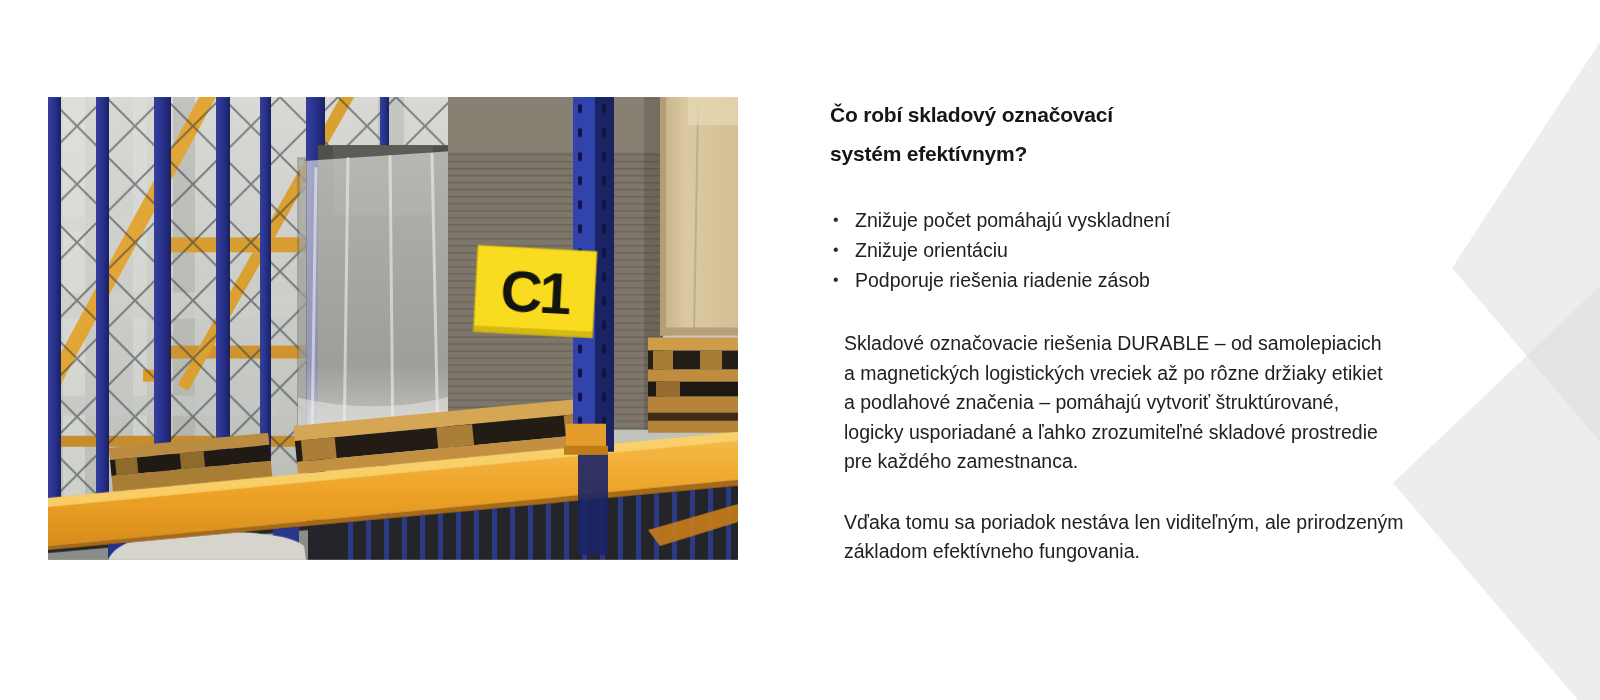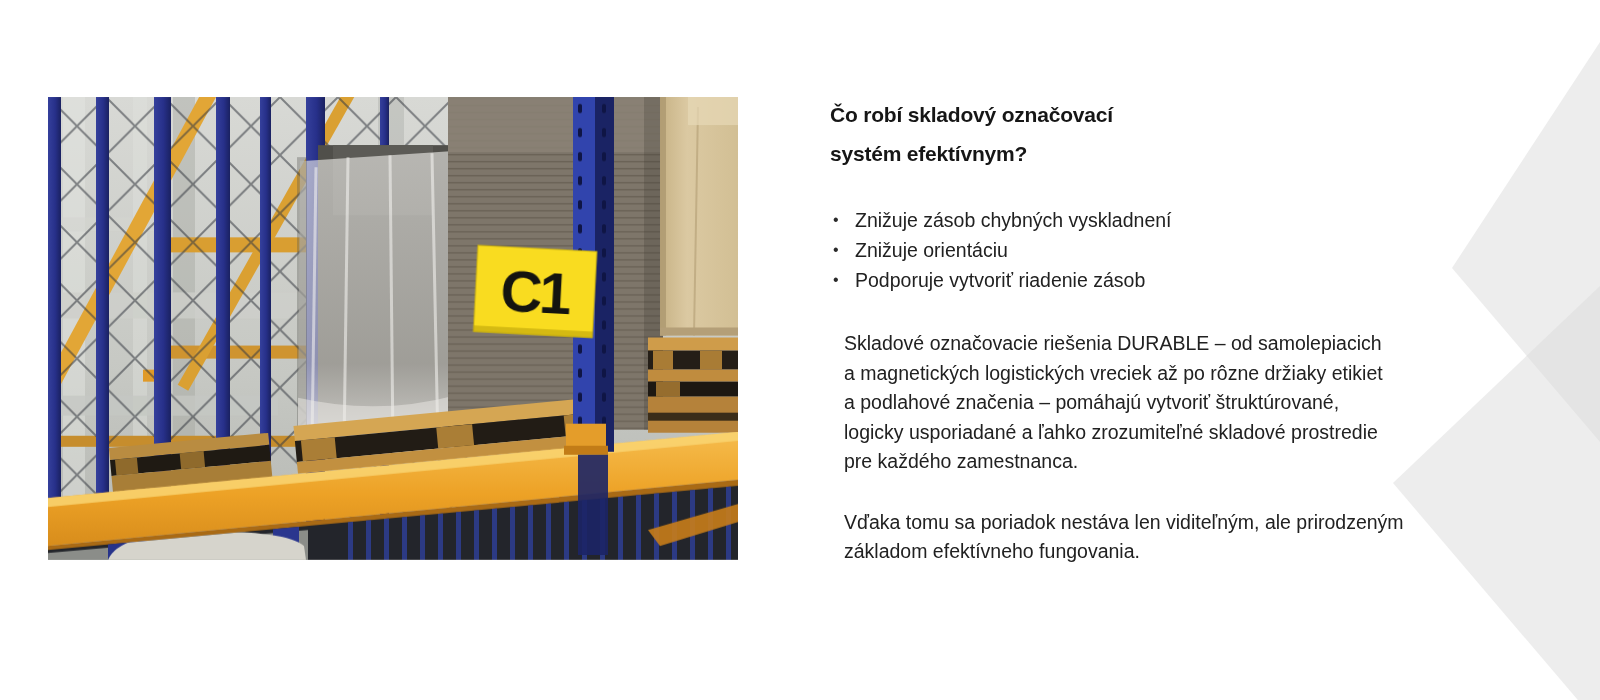--- a/index.html
+++ b/index.html
@@ -235,23 +235,23 @@
     <rect x="0" y="80" width="119" height="6" fill="#b89e08" opacity="0.55"></rect>
     <text x="59" y="64" text-anchor="middle" font-family="Liberation Sans, DejaVu Sans, sans-serif" font-size="58" font-weight="bold" letter-spacing="-3" fill="#14140f">C1</text>
   </g>
 </svg>
 </figure>
 
 <div class="content">
   <h2 class="heading">Čo robí skladový označovací
 systém efektívnym?</h2>
   <ul class="benefits">
-    <li>Znižuje zásob chybných vyskladnení</li>
+    <li>Znižuje počet pomáhajú vyskladnení</li>
     <li>Znižuje orientáciu</li>
-    <li>Podporuje vytvoriť riadenie zásob</li>
+    <li>Podporuje riešenia riadenie zásob</li>
   </ul>
   <p class="para first">Skladové označovacie riešenia DURABLE – od samolepiacich
 a magnetických logistických vreciek až po rôzne držiaky etikiet
 a podlahové značenia – pomáhajú vytvoriť štruktúrované,
 logicky usporiadané a ľahko zrozumiteľné skladové prostredie
 pre každého zamestnanca.</p>
   <p class="para second">Vďaka tomu sa poriadok nestáva len viditeľným, ale prirodzeným
 základom efektívneho fungovania.</p>
 </div>
 

